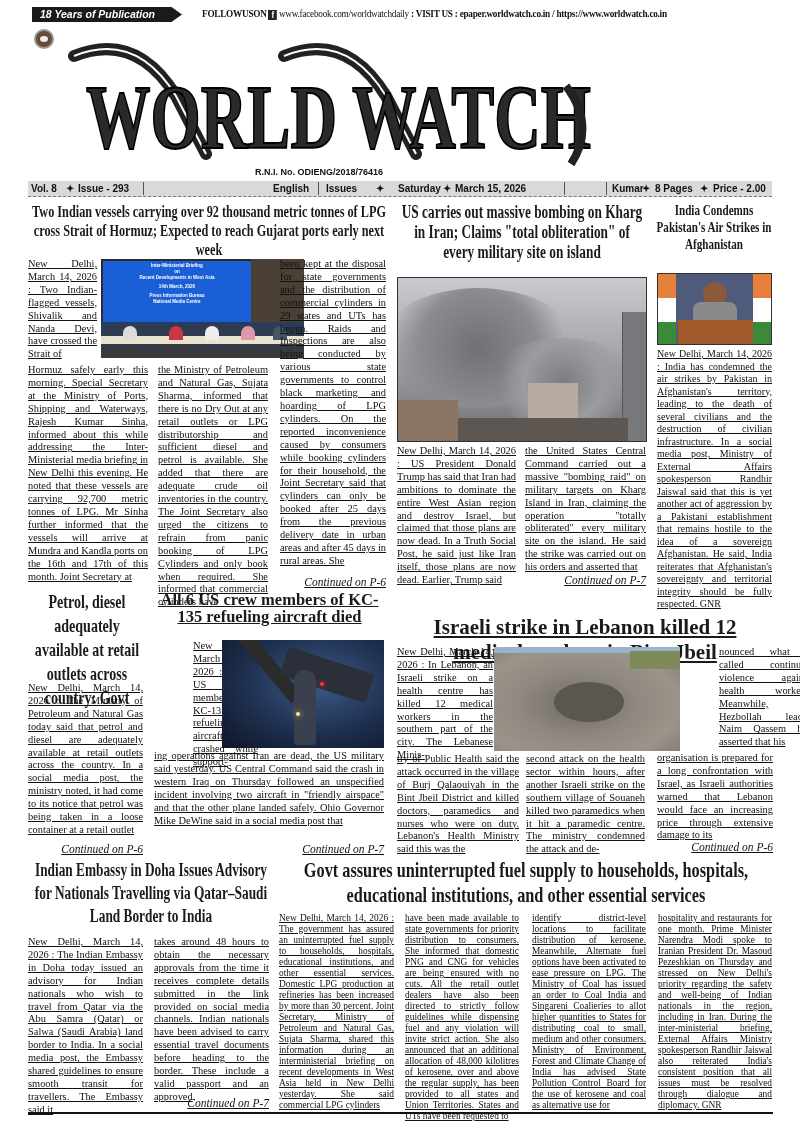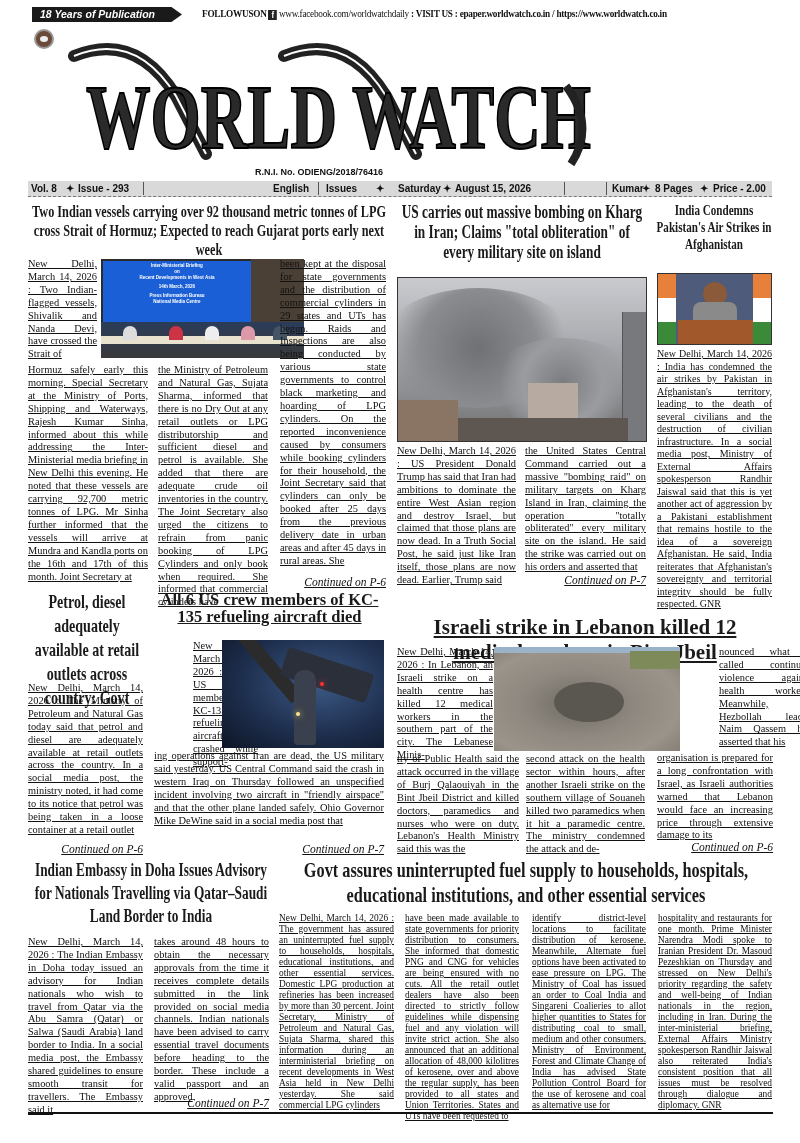--- a/index.html
+++ b/index.html
@@ -65,21 +65,21 @@
   <span style="left:3px">Vol. 8</span>
   <span style="left:38px">✦</span>
   <span style="left:50px">Issue - 293</span>
   <span class="sep" style="left:115px"></span>
   <span style="left:245px">English</span>
   <span class="sep" style="left:290px"></span>
   <span style="left:298px">Issues</span>
   <span style="left:348px">✦</span>
   <span style="left:370px">Saturday</span>
   <span style="left:415px">✦</span>
-  <span style="left:427px">August 15, 2026</span>
+  <span style="left:427px">March 15, 2026</span>
   <span class="sep" style="left:536px"></span>
   <span class="sep" style="left:578px"></span>
   <span style="left:584px">Kumar</span>
   <span style="left:614px">✦</span>
   <span style="left:627px">8 Pages</span>
   <span style="left:672px">✦</span>
   <span style="left:685px">Price - 2.00</span>
 </div>
 
 <div class="hl pos" style="left:28px;top:202px;width:362px;font-size:17px;">

